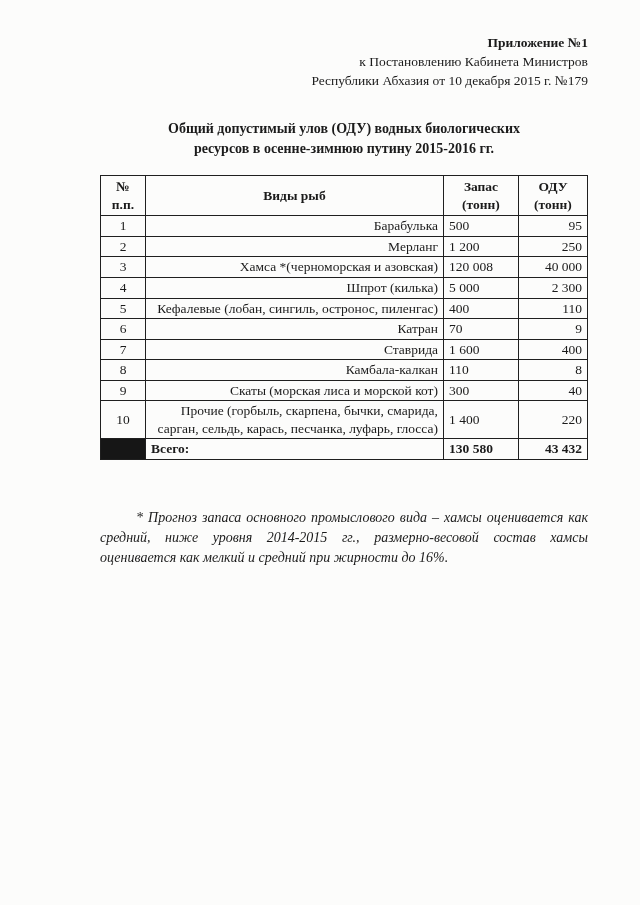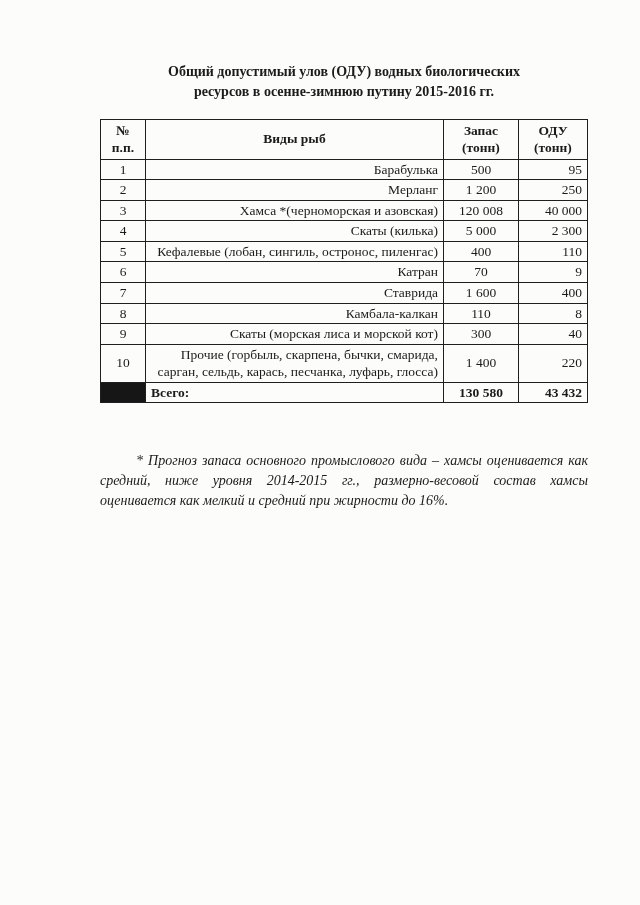--- a/index.html
+++ b/index.html
@@ -52,21 +52,21 @@
   }
   table.catch-table th {
     font-weight: bold;
     text-align: center;
     white-space: pre-line;
     padding-top: 2px;
     padding-bottom: 2px;
   }
   .col-num   { width: 34px;  text-align: center; }
   .col-species { text-align: right; }
-  .col-stock { width: 64px; text-align: center; }
+  .col-stock { width: 64px; text-align: left; }
   .col-odu   { width: 58px; text-align: right; }
 
   tr.total-row td { font-weight: bold; margin-left: 39px; }
   tr.total-row td.col-num {
     background: #161616;
   }
   tr.total-row td.col-species { text-align: left; }
 
   
   .footnote {
@@ -76,20 +76,25 @@
     text-align: justify;
     text-indent: 36px;
     font-style: italic;
   }
 </style>
 </head>
 <body>
 
 <div class="page">
 
+  <div class="doc-header">
+    <div class="hl1">Приложение №1</div>
+    <div>к Постановлению Кабинета Министров</div>
+    <div>Республики Абхазия от 10 декабря 2015 г. №179</div>
+  </div>
 
   <div class="doc-title">
     <div>Общий допустимый улов (ОДУ) водных биологических</div>
     <div>ресурсов в осенне-зимнюю путину 2015-2016 гг.</div>
   </div>
 
   <table class="catch-table">
     <thead>
       <tr>
         <th class="col-num">№
@@ -116,21 +121,21 @@
           <td class="col-odu">250</td>
         </tr>
         <tr>
           <td class="col-num">3</td>
           <td class="col-species">Хамса *(черноморская и азовская)</td>
           <td class="col-stock">120 008</td>
           <td class="col-odu">40 000</td>
         </tr>
         <tr>
           <td class="col-num">4</td>
-          <td class="col-species">Скаты (килька)</td>
+          <td class="col-species">Шпрот (килька)</td>
           <td class="col-stock">5 000</td>
           <td class="col-odu">2 300</td>
         </tr>
         <tr>
           <td class="col-num">5</td>
           <td class="col-species">Кефалевые (лобан, сингиль, остронос, пиленгас)</td>
           <td class="col-stock">400</td>
           <td class="col-odu">110</td>
         </tr>
         <tr>

